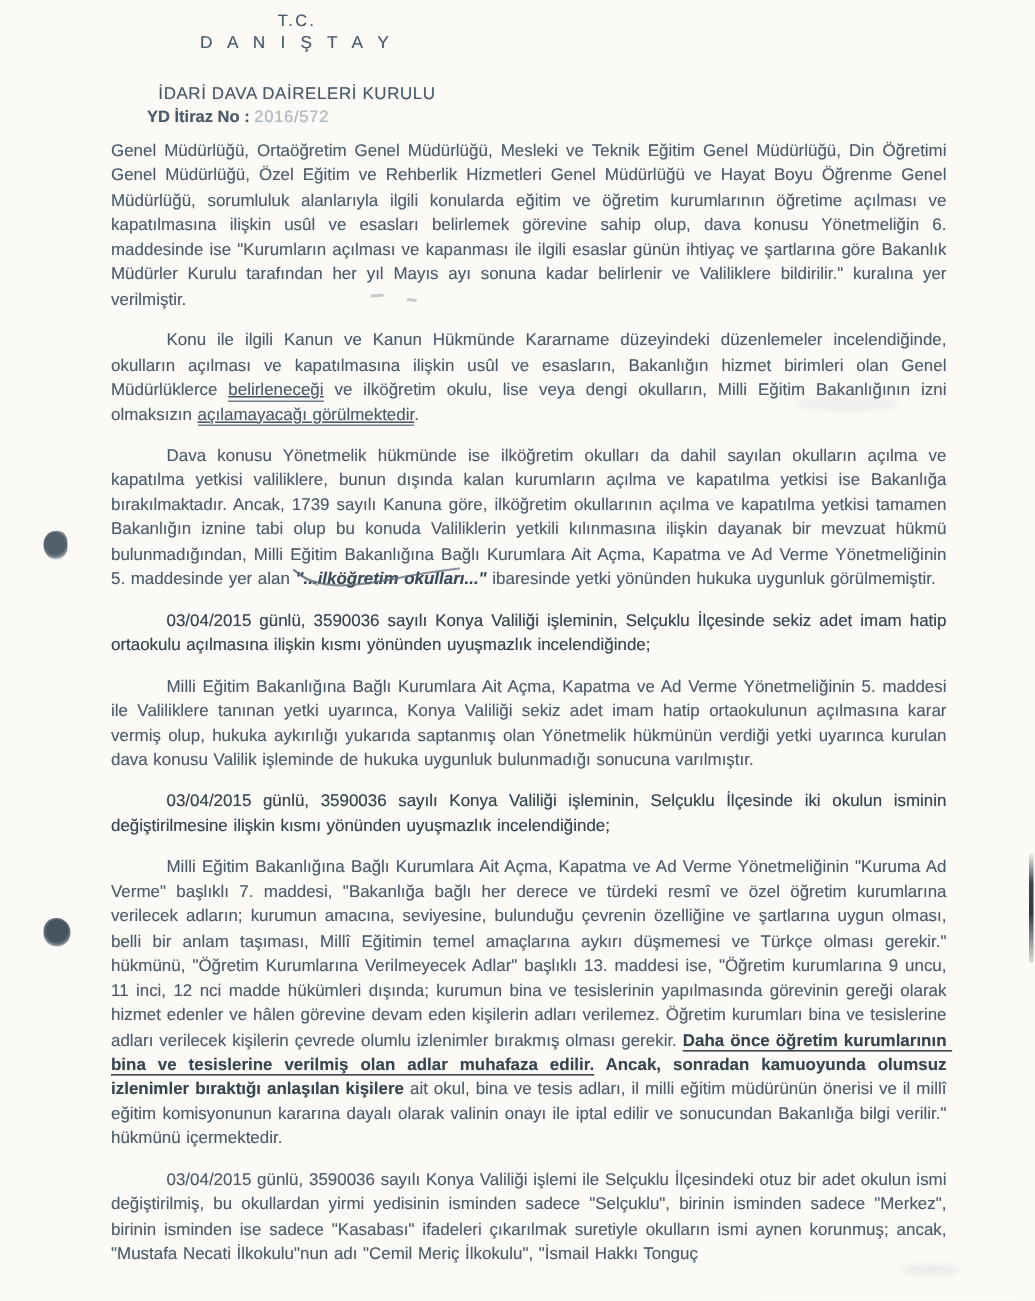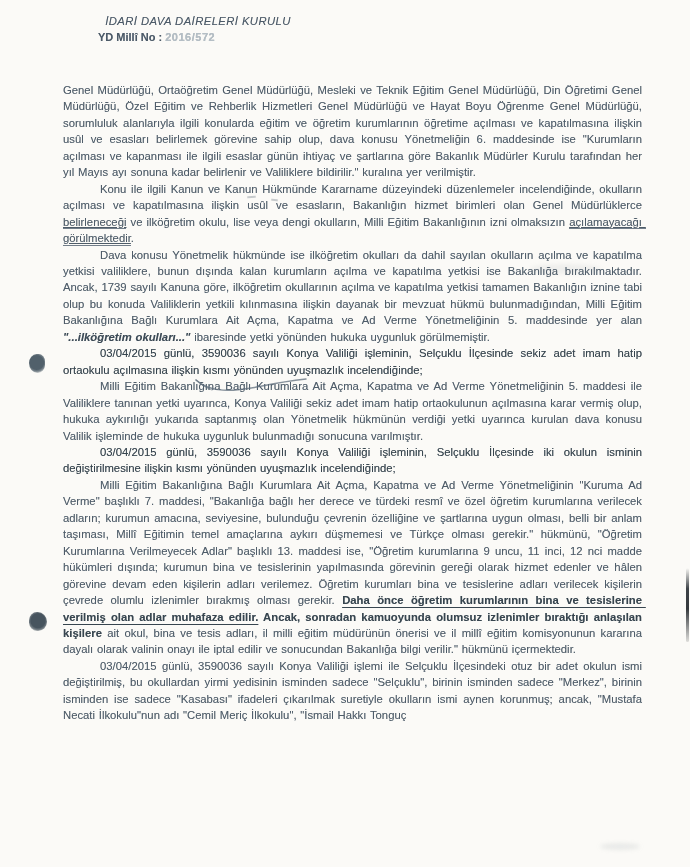--- a/index.html
+++ b/index.html
@@ -11,33 +11,33 @@
     color:#4e5c69;
   }
   
   .hdr{
     position:absolute;top:7px;left:98px;width:200px;
     font-size:11px;line-height:14.5px;color:#4c5a68;
     text-shadow:0 0 .6px rgba(76,90,104,.45);
   }
   .hdr .tc{text-align:center;letter-spacing:1.5px;}
   .hdr .court{text-align:center;letter-spacing:3.5px;font-size:11.5px;margin-top:.5px;}
-  .hdr .chamber{text-align:center;letter-spacing:.4px;font-size:11.3px;margin-top:7px;white-space:nowrap;font-style:italic;}
+  .hdr .chamber{text-align:center;letter-spacing:.4px;font-size:11.3px;margin-top:19px;white-space:nowrap;}
   .hdr .caseline{text-align:left;margin-top:1px;font-weight:bold;white-space:nowrap;}
-  .hdr .casenum{font-weight:bold;color:#b4bec5;letter-spacing:.5px;}
+  .hdr .casenum{font-weight:normal;color:#b4bec5;letter-spacing:.5px;}
   
   .doc-body{
     position:absolute;top:82px;left:63px;width:579px;
     font-size:11.3px;line-height:16.45px;
     text-align:justify;
     color:#4e5c69;
     text-shadow:0 0 .6px rgba(78,92,105,.4);
     word-spacing:.6px;
   }
-  .para{margin:0;text-indent:37px;}
+  .para{margin:11px;text-indent:37px;}
   .para.no-indent{text-indent:0;}
   .para.bold{font-weight:normal;color:#37454f;text-shadow:0 0 .6px rgba(55,69,79,.5);}
   .seg{white-space:pre-wrap;}
   .pen-u{border-bottom:1.2px solid rgba(80,95,110,.8);padding-bottom:.5px;text-decoration:underline;}
   .bi{font-weight:bold;font-style:italic;color:#3c4a56;}
   .b{font-weight:bold;color:#37454f;}
   .b-u{font-weight:bold;color:#37454f;text-decoration:underline;text-decoration-thickness:1.4px;text-underline-offset:2.5px;}
   
   .hole{
     position:absolute;filter:blur(.4px);
@@ -64,22 +64,24 @@
   .smudge{position:absolute;border-radius:50%;filter:blur(2px);}
   .smudge1{left:530px;top:264px;width:70px;height:10px;background:rgba(130,140,150,.10);}
   .smudge2{left:600px;top:843px;width:40px;height:7px;background:rgba(130,140,150,.14);}
 </style>
 </head>
 <body>
 
 <div class="page">
 
   <div class="hdr">
+    <div class="tc">T.C.</div>
+    <div class="court">D A N I Ş T A Y</div>
     <div class="chamber">İDARİ DAVA DAİRELERİ KURULU</div>
-    <div class="caseline"><span>YD Millî No :</span> <span class="casenum">2016/572</span></div>
+    <div class="caseline"><span>YD İtiraz No :</span> <span class="casenum">2016/572</span></div>
   </div>
 
   <div class="doc-body">
 
     <p class="para no-indent"><span class="seg">Genel Müdürlüğü, Ortaöğretim Genel Müdürlüğü, Mesleki ve Teknik Eğitim Genel Müdürlüğü, Din Öğretimi Genel Müdürlüğü, Özel Eğitim ve Rehberlik Hizmetleri Genel Müdürlüğü ve Hayat Boyu Öğrenme Genel Müdürlüğü, sorumluluk alanlarıyla ilgili konularda eğitim ve öğretim kurumlarının öğretime açılması ve kapatılmasına ilişkin usûl ve esasları belirlemek görevine sahip olup, dava konusu Yönetmeliğin 6. maddesinde ise "Kurumların açılması ve kapanması ile ilgili esaslar günün ihtiyaç ve şartlarına göre Bakanlık Müdürler Kurulu tarafından her yıl Mayıs ayı sonuna kadar belirlenir ve Valiliklere bildirilir." kuralına yer verilmiştir.</span></p>
 
     <p class="para"><span class="seg">Konu ile ilgili Kanun ve Kanun Hükmünde Kararname düzeyindeki düzenlemeler incelendiğinde, okulların açılması ve kapatılmasına ilişkin usûl ve esasların, Bakanlığın hizmet birimleri olan Genel Müdürlüklerce </span><span class="seg pen-u">belirleneceği</span><span class="seg"> ve ilköğretim okulu, lise veya dengi okulların, Milli Eğitim Bakanlığının izni olmaksızın </span><span class="seg pen-u">açılamayacağı görülmektedir</span><span class="seg">.</span></p>
 
     <p class="para"><span class="seg">Dava konusu Yönetmelik hükmünde ise ilköğretim okulları da dahil sayılan okulların açılma ve kapatılma yetkisi valiliklere, bunun dışında kalan kurumların açılma ve kapatılma yetkisi ise Bakanlığa bırakılmaktadır. Ancak, 1739 sayılı Kanuna göre, ilköğretim okullarının açılma ve kapatılma yetkisi tamamen Bakanlığın iznine tabi olup bu konuda Valiliklerin yetkili kılınmasına ilişkin dayanak bir mevzuat hükmü bulunmadığından, Milli Eğitim Bakanlığına Bağlı Kurumlara Ait Açma, Kapatma ve Ad Verme Yönetmeliğinin 5. maddesinde yer alan </span><span class="seg bi">"...ilköğretim okulları..."</span><span class="seg"> ibaresinde yetki yönünden hukuka uygunluk görülmemiştir.</span></p>
 

